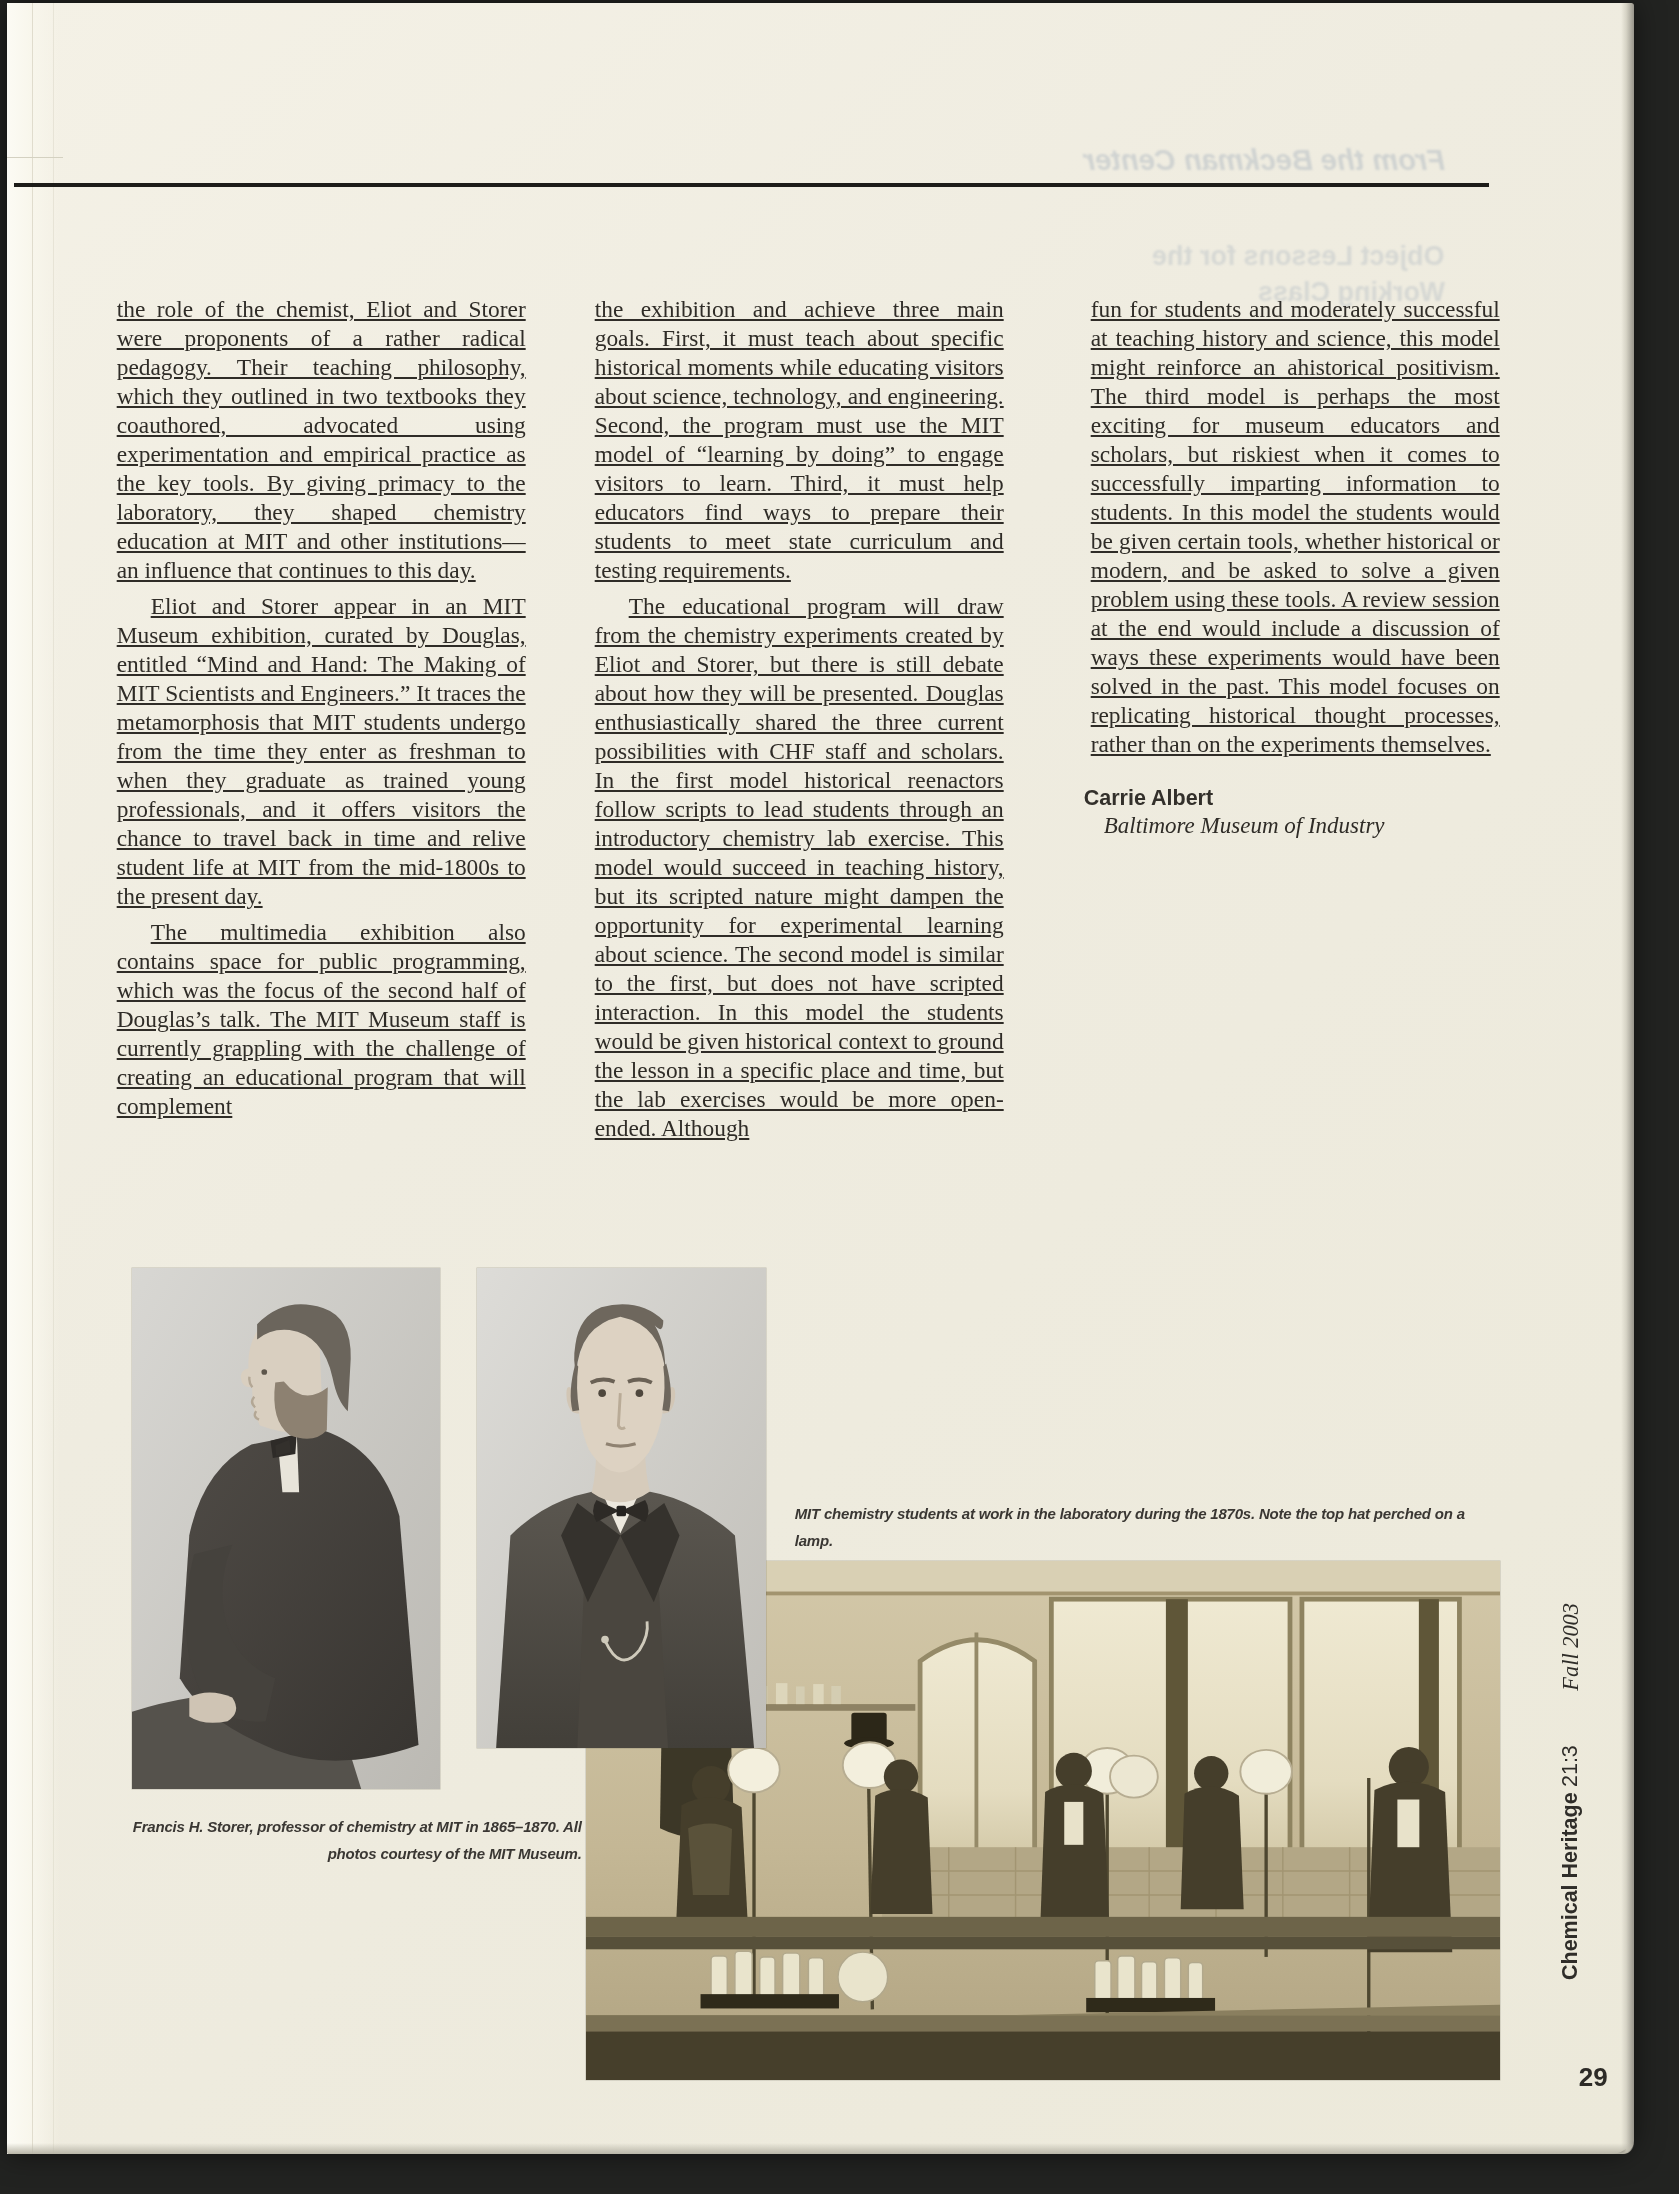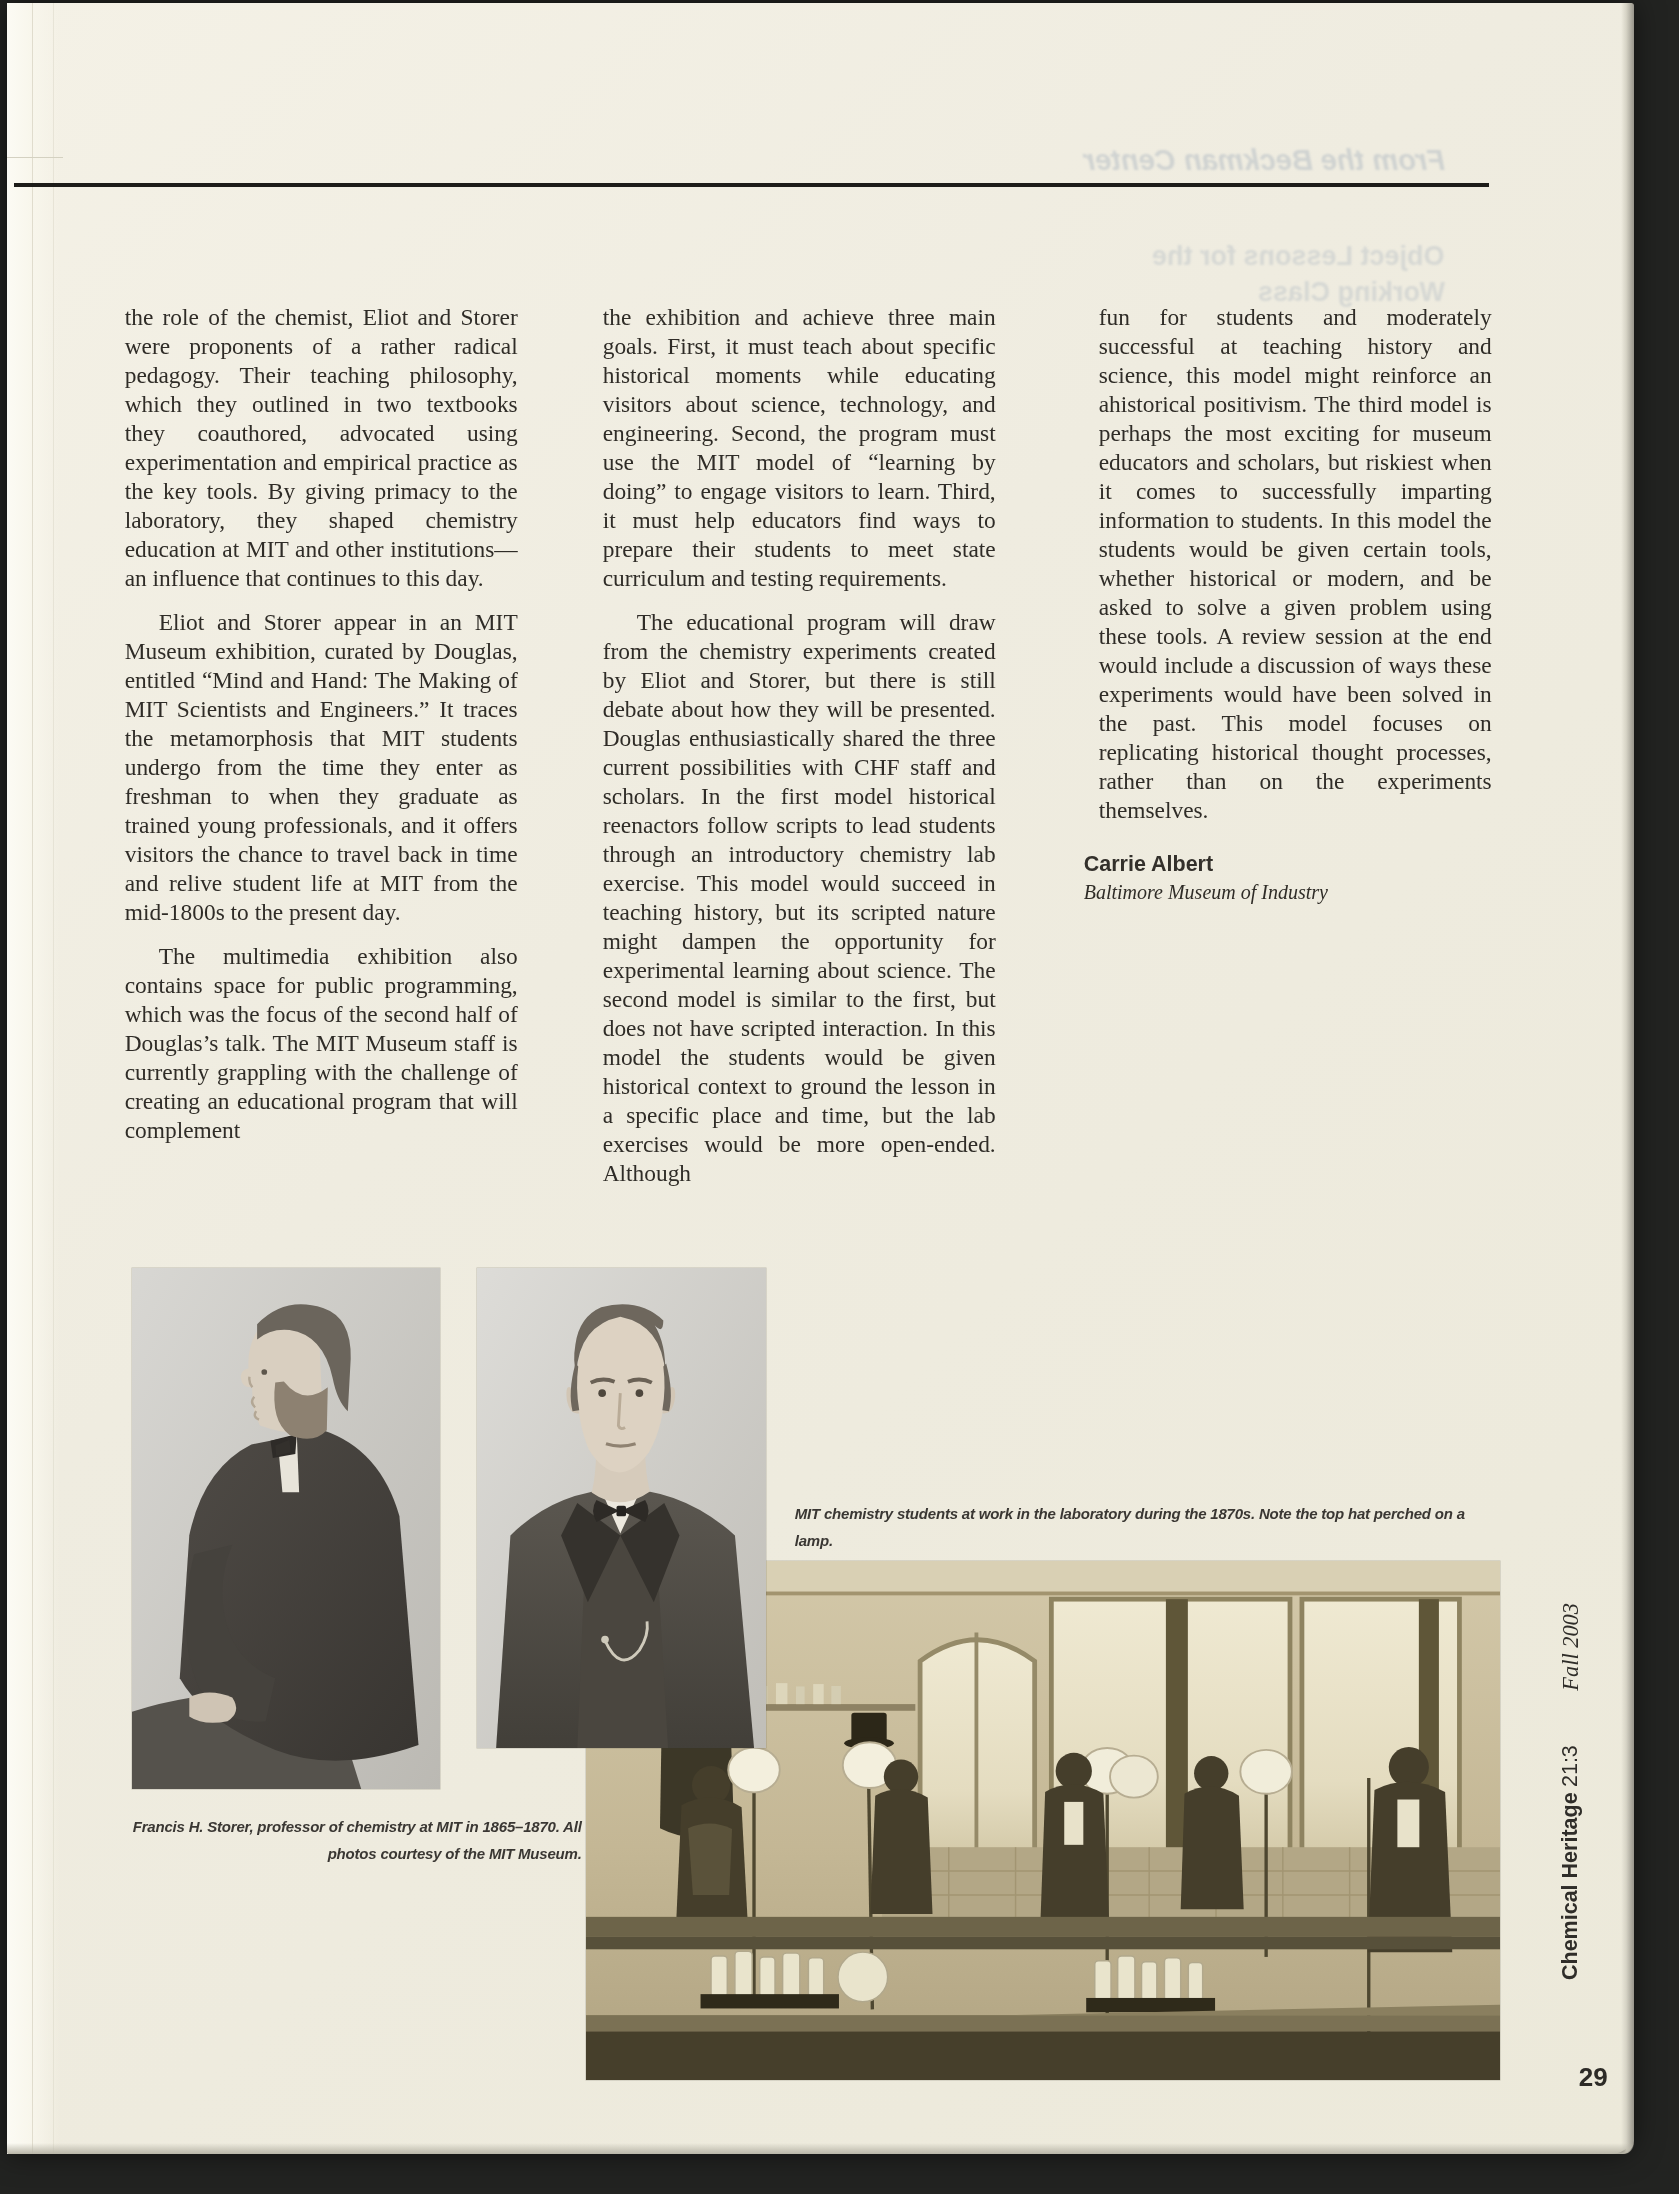--- a/index.html
+++ b/index.html
@@ -24,27 +24,27 @@
   
   .top-rule{position:absolute;left:7.6px;top:180px;width:1475px;height:4.3px;background:#1d1c19;}
   .ghost{position:absolute;color:#93a2b4;font-family:"Liberation Sans",sans-serif;
          font-weight:bold;white-space:nowrap;filter:blur(0.8px);}
   .ghost .flip{display:inline-block;transform:scaleX(-1);}
   .ghost-header{top:141px;right:189px;font-size:29px;font-style:italic;opacity:.34;}
   .ghost-sub{top:235px;right:189px;font-size:27px;line-height:36px;text-align:right;opacity:.27;}
   
   .col{position:absolute;top:285px;width:423px;font-size:23.4px;line-height:29px;
        color:#2f2c27;text-align:justify;}
-  .col p{margin:15px;}
+  .col p{margin:7px;text-decoration:underline;}
   .col p.indent{text-indent:34px;}
   #col1{left:103px;} #col2{left:581px;} #col3{left:1077px;}
   .author{margin-top:25px;}
   .author-name{font-family:"Liberation Sans",sans-serif;font-weight:bold;font-size:21.5px;
        line-height:28px;color:#33302b;}
-  .author-aff{font-style:italic;font-size:20px;line-height:28px;color:#2f2c27;}
+  .author-aff{font-style:italic;font-size:23px;line-height:28px;color:#2f2c27;margin-left:20px;}
   
   .cap{position:absolute;font-family:Liberation Sans, sans-serif;font-weight:bold;
        font-style:italic;font-size:15px;line-height:27px;color:#3a3733;letter-spacing:-0.2px;}
   .cap-left{left:98px;width:477px;}
   #cap-storer{top:1810px;text-align:right;}
   #cap-eliot{top:1941px;}
   #cap-lab{left:788px;top:1497px;width:678px;}
   
   .photo{position:absolute;box-shadow:0 0 0 0.5px rgba(60,55,45,.25);}
   #photo-lab{left:579px;top:1558px;width:914px;height:519px;z-index:1;}

